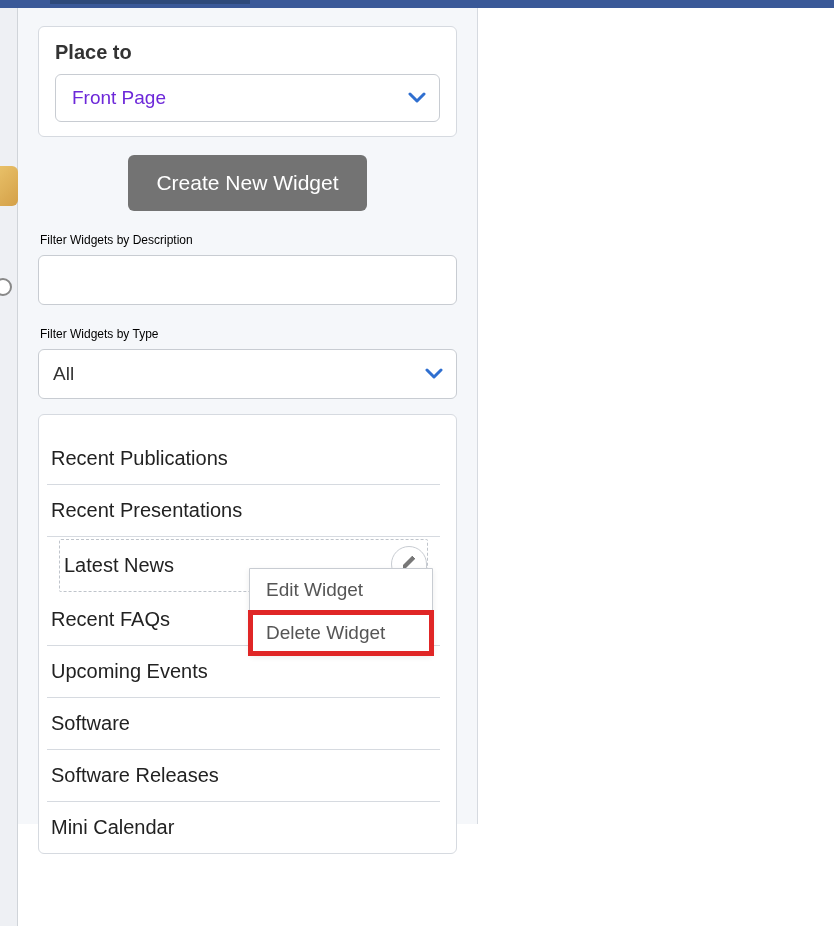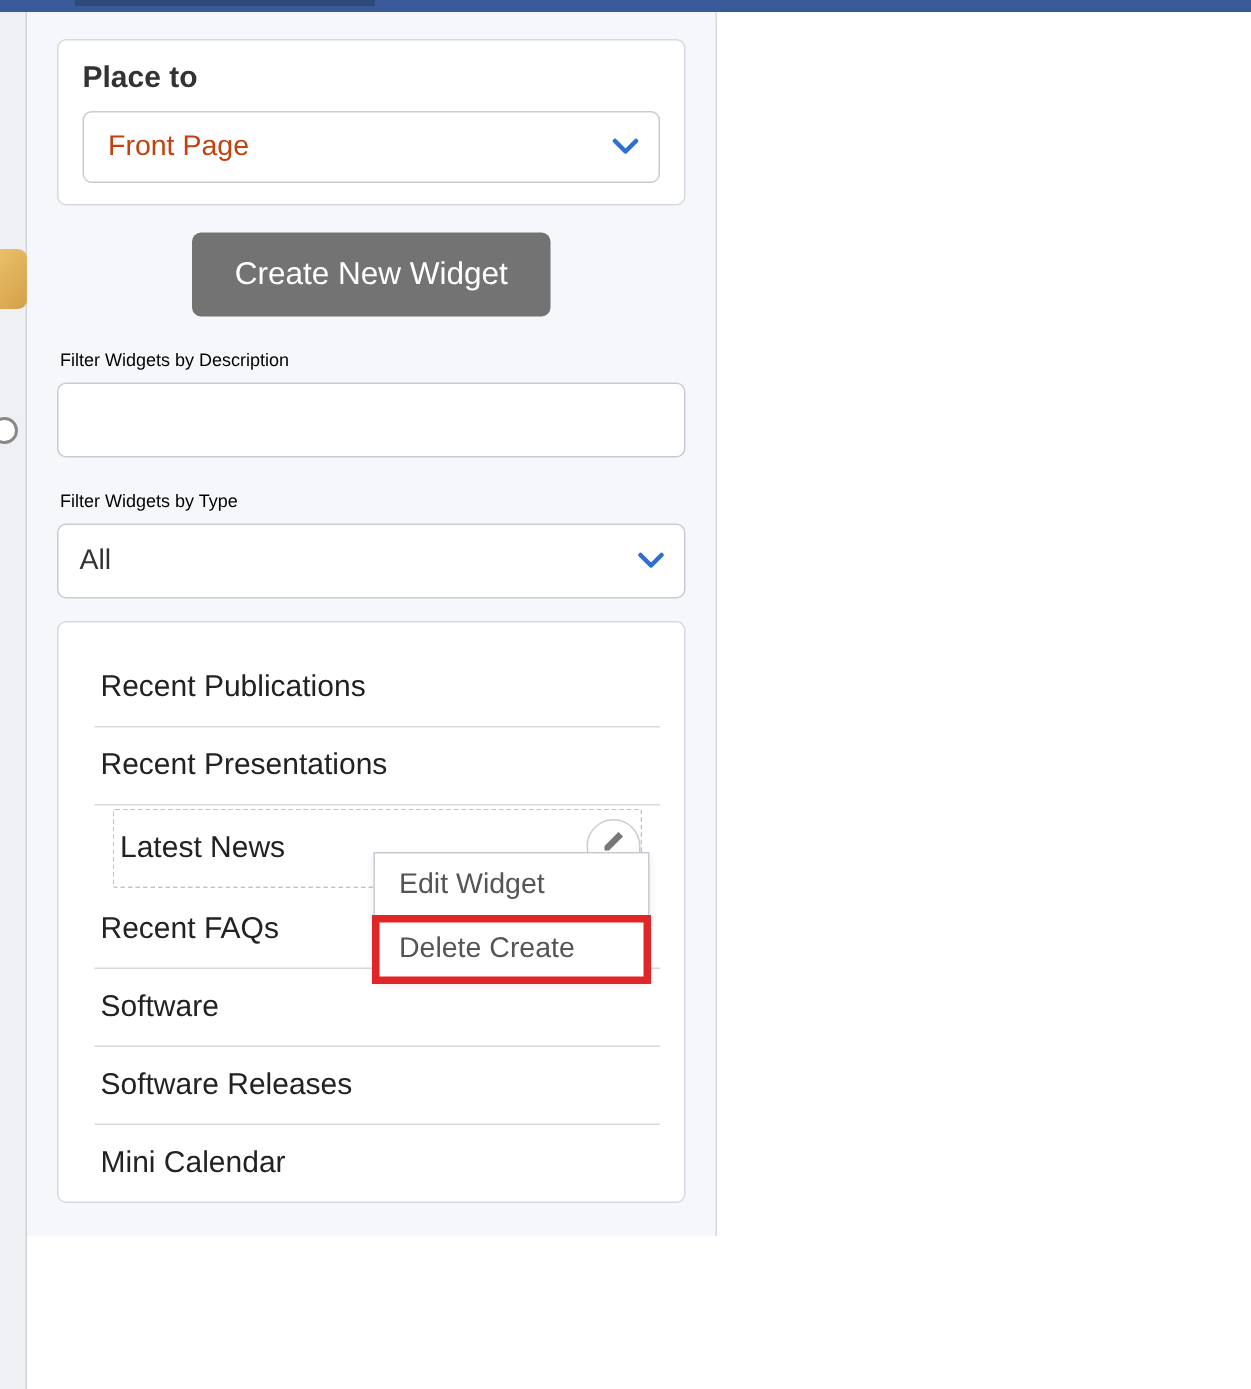--- a/index.html
+++ b/index.html
@@ -77,21 +77,21 @@
     .select-wrap {
       position: relative;
     }
     .select {
       width: 100%;
       height: 48px;
       border: 1px solid #c8ccd2;
       border-radius: 6px;
       background: #fff;
       font-size: 19px;
-      color: #c2410c;
+      color: #6d28d9;
       padding: 0 40px 0 16px;
       appearance: none;
       -webkit-appearance: none;
       cursor: pointer;
       text-align: left;
       display: flex;
       align-items: center;
     }
     .chevron {
       position: absolute;
@@ -143,21 +143,21 @@
       cursor: pointer;
       text-align: left;
       display: flex;
       align-items: center;
       margin-bottom: 22px;
     }
     .widget-list-card {
       background: #fff;
       border: 1px solid #d6dae0;
       border-radius: 6px;
-      padding: 18px 16px 0 24px;
+      padding: 18px 16px 0 8px;
     }
     .widget-item {
       font-size: 20px;
       color: #222;
       padding: 14px 4px;
       border-bottom: 1px solid #d6dae0;
       position: relative;
       cursor: move;
     }
     .widget-item.dashed {
@@ -265,28 +265,31 @@
       <div class="edit-icon-wrap">
         <span>
           <svg width="18" height="18" viewBox="0 0 18 18">
               <path d="M3 15 L3 12 L12 3 L15 6 L6 15 Z" fill="#777"></path>
               <path d="M12 3 L15 6" stroke="#777" stroke-width="1"></path>
             </svg>
         </span>
       </div>
       <div class="context-menu">
         <div class="context-menu-item">Edit Widget</div>
-        <div class="context-menu-item highlighted">Delete Create</div>
+        <div class="context-menu-item highlighted">Delete Widget</div>
       </div>
     </div>
 
     <div class="widget-item">
       <span>Recent FAQs</span>
     </div>
 
+    <div class="widget-item">
+      <span>Upcoming Events</span>
+    </div>
 
     <div class="widget-item">
       <span>Software</span>
     </div>
 
     <div class="widget-item">
       <span>Software Releases</span>
     </div>
 
     <div class="widget-item" style="border-bottom:none">

